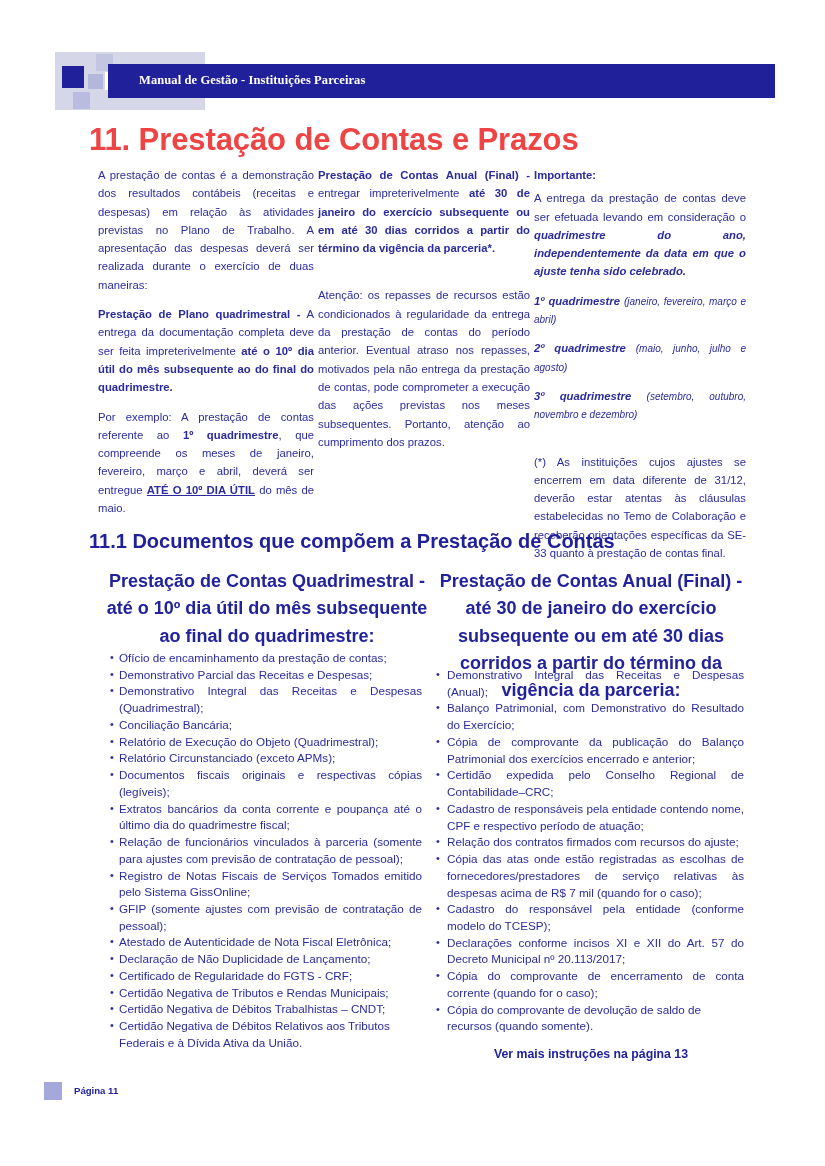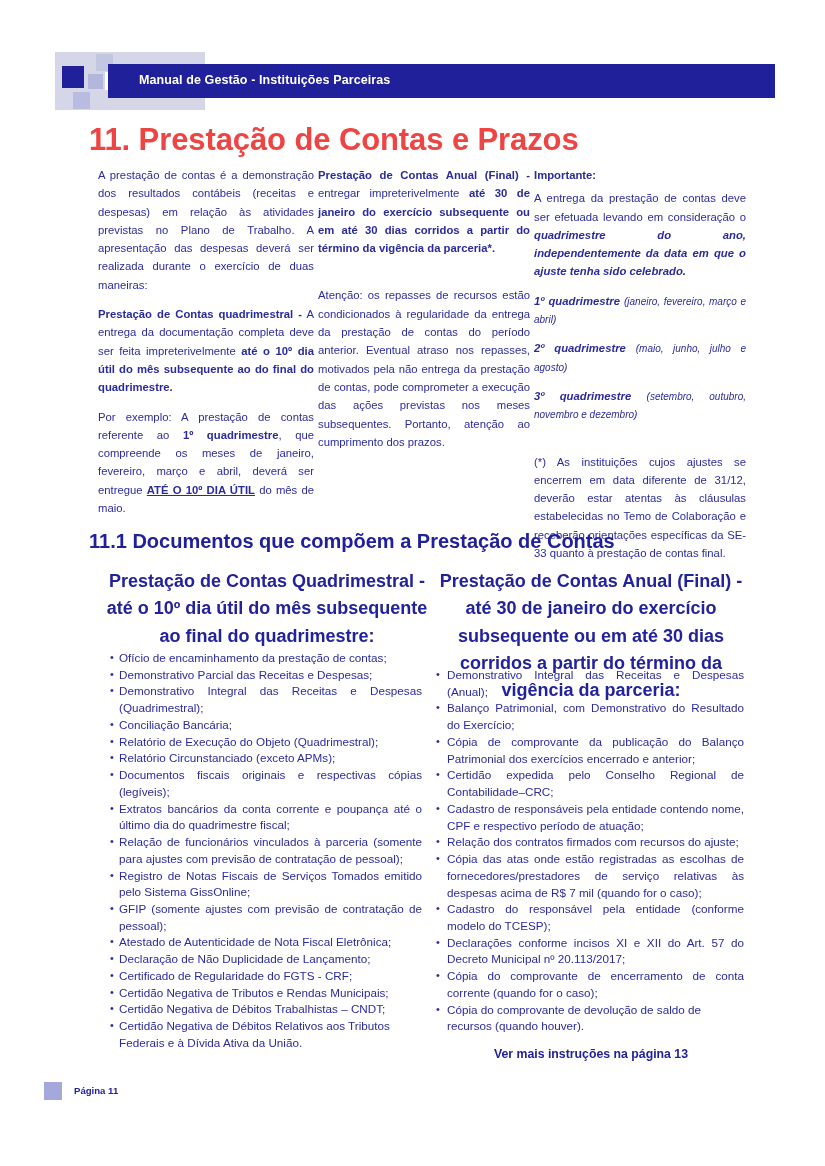--- a/index.html
+++ b/index.html
@@ -23,20 +23,21 @@
     background: #ffffff;
   }
 
   
   .header-wrap {
     position: absolute;
     left: 0px;
     top: 52px;
     width: 825px;
     height: 58px;
+    font-family: Liberation Serif, serif;
   }
   .hdr-sq {
     position: absolute;
   }
   .hdr-bg-light {
     left: 55px; top: 0px;
     width: 150px; height: 58px;
     background: #d5d7e8;
   }
   .hdr-sq-dark {
@@ -224,21 +225,21 @@
     </div>
   </div>
 
   <div class="doc-title">11. Prestação de Contas e Prazos</div>
 
   <div class="cols3">
 
     <div class="col c1">
       <p>A prestação de contas é a demonstração dos resultados contábeis (receitas e despesas) em relação às atividades previstas no Plano de Trabalho. A apresentação das despesas deverá ser realizada durante o exercício de duas maneiras:</p>
       <p>
-        <span class="b">Prestação de Contas quadrimestral -</span><span> </span><span>A entrega da documentação completa deve ser feita impreterivelmente </span><span class="b">até o 10º dia útil do mês subsequente ao do final do quadrimestre.</span>
+        <span class="b">Prestação de Plano quadrimestral -</span><span> </span><span>A entrega da documentação completa deve ser feita impreterivelmente </span><span class="b">até o 10º dia útil do mês subsequente ao do final do quadrimestre.</span>
       </p>
       <p>
         <span>Por exemplo: A prestação de contas referente ao </span><span class="b">1º quadrimestre</span><span>, que compreende os meses de janeiro, fevereiro, março e abril, deverá ser entregue </span><span class="b u">ATÉ O 10º DIA ÚTIL</span><span> do mês de maio.</span>
       </p>
     </div>
 
     <div class="col c2">
       <p>
         <span class="b">Prestação de Contas Anual (Final) -</span><span> entregar impreterivelmente </span><span class="b">até 30 de janeiro do exercício subsequente ou em até 30 dias corridos a partir do término da vigência da parceria*.</span>
       </p>
@@ -296,21 +297,21 @@
       <li>Demonstrativo Integral das Receitas e Despesas (Anual);</li>
       <li>Balanço Patrimonial, com Demonstrativo do Resultado do Exercício;</li>
       <li>Cópia de comprovante da publicação do Balanço Patrimonial dos exercícios encerrado e anterior;</li>
       <li>Certidão expedida pelo Conselho Regional de Contabilidade–CRC;</li>
       <li>Cadastro de responsáveis pela entidade contendo nome, CPF e respectivo período de atuação;</li>
       <li>Relação dos contratos firmados com recursos do ajuste;</li>
       <li>Cópia das atas onde estão registradas as escolhas de fornecedores/prestadores de serviço relativas às despesas acima de R$ 7 mil (quando for o caso);</li>
       <li>Cadastro do responsável pela entidade (conforme modelo do TCESP);</li>
       <li>Declarações conforme incisos XI e XII do Art. 57 do Decreto Municipal nº 20.113/2017;</li>
       <li>Cópia do comprovante de encerramento de conta corrente (quando for o caso);</li>
-      <li>Cópia do comprovante de devolução de saldo de recursos (quando houver).</li>
+      <li>Cópia do comprovante de devolução de saldo de recursos (quando somente).</li>
     </ul>
 
   <div class="see-more">Ver mais instruções na página 13</div>
 
   <div class="footer-sq"></div>
   <div class="footer-txt">Página 11</div>
 
 </div>
 
 </body></html>

